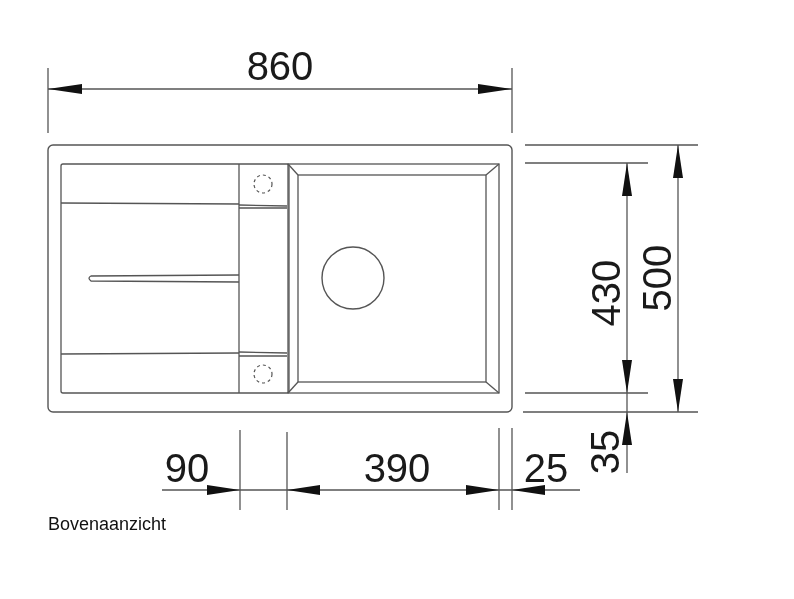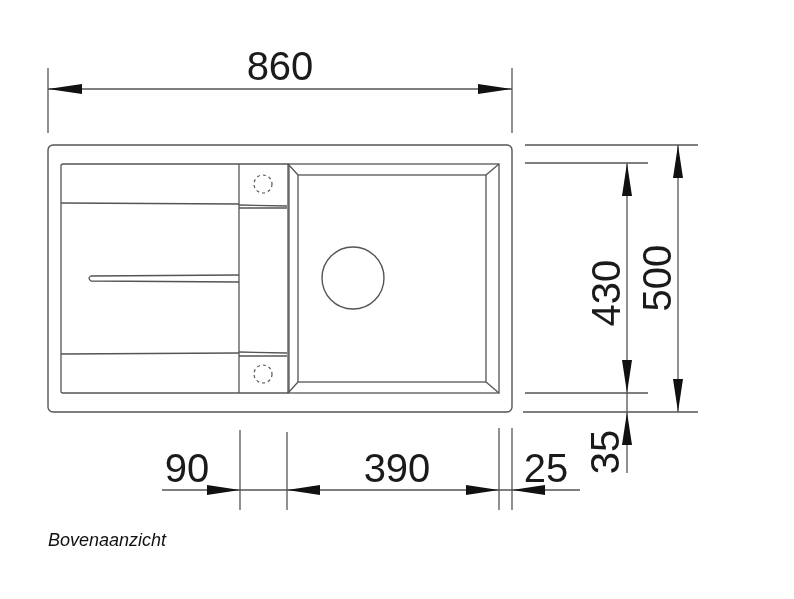--- a/index.html
+++ b/index.html
@@ -1,19 +1,19 @@
 <!DOCTYPE html>
 <html><head>
 <meta charset="utf-8">
 <style>
   html, body { margin: 0; padding: 0; background: #ffffff; }
   body { width: 794px; height: 599px; position: relative; overflow: hidden; font-family: "Liberation Sans", sans-serif; }
   svg.drawing { position: absolute; left: 0; top: 0; }
   .dim { font-family: "Liberation Sans", sans-serif; font-size: 40px; fill: #1a1a1a; }
-  .caption { position: absolute; left: 48px; top: 530px; font-size: 18px; color: #111; font-family: "Liberation Sans", sans-serif; font-style: italic; }
+  .caption { position: absolute; left: 48px; top: 514px; font-size: 18px; color: #111; font-family: "Liberation Sans", sans-serif; }
 </style>
 </head>
 <body>
 
 <svg class="drawing" width="794" height="599" viewBox="0 0 794 599" xmlns="http://www.w3.org/2000/svg">
   <defs>
     <marker id="arr" viewBox="0 0 10 10" refX="10" refY="5" markerWidth="10" markerHeight="4" markerUnits="userSpaceOnUse" orient="auto-start-reverse">
       <path d="M0,0 L10,5 L0,10 z" fill="#111"></path>
     </marker>
   </defs>

